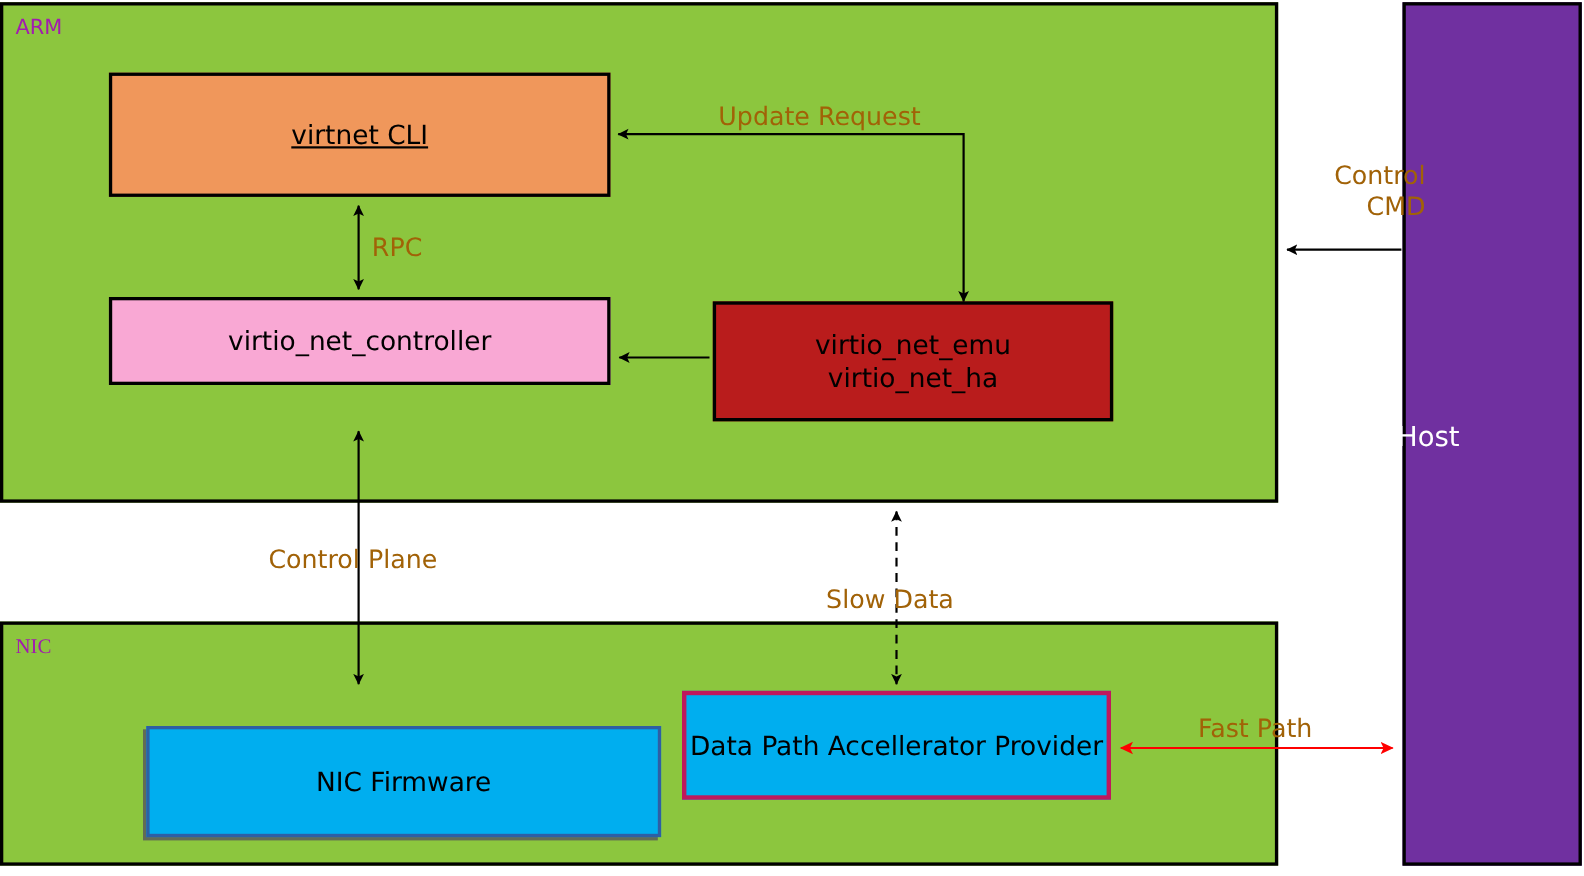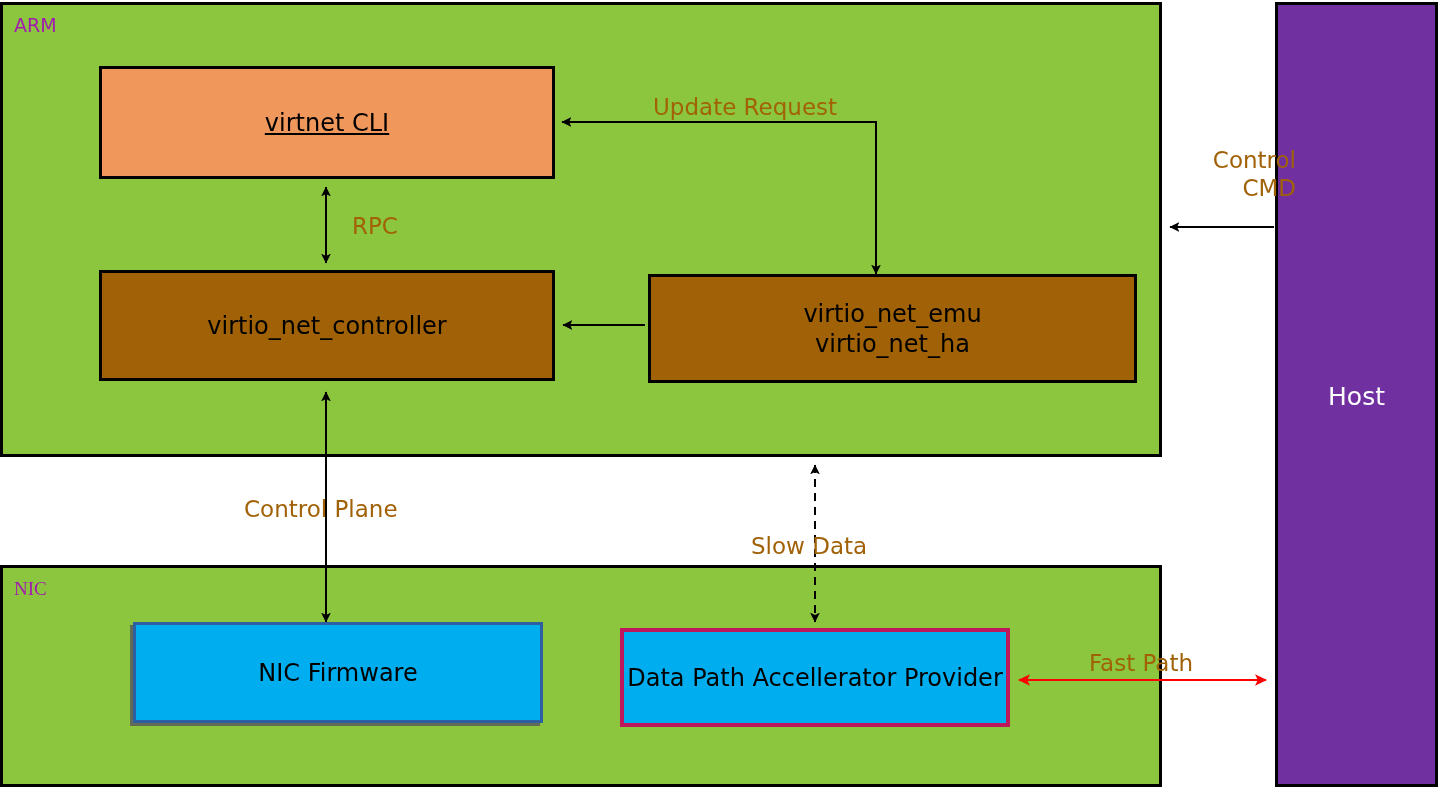--- a/index.html
+++ b/index.html
@@ -50,21 +50,21 @@
     font-size: 19px;
     color: #a21caf;
     line-height: 1;
     white-space: nowrap;
   }
   .zone-label-arm { left: 14px; top: 16px; }
   .zone-label-nic { left: 14px; top: 579px; font-family: Liberation Serif, serif; }
 
   .host-label {
     position: absolute;
-    left: 1275px;
+    left: 1217px;
     top: 382px;
     width: 163px;
     text-align: center;
     font-size: 25px;
     color: #ffffff;
     white-space: nowrap;
   }
 
   .node {
     position: absolute;
@@ -84,37 +84,37 @@
     height: 113px;
     background: #F4A460;
     background: #F0975B;
     border: 3px solid #000000;
     text-decoration: underline;
   }
   .node-ctrl {
     left: 99px;
     top: 270px;
     width: 456px;
-    height: 111px;
-    background: #a16207;
+    height: 80px;
+    background: #f9a8d4;
     border: 3px solid #000000;
     justify-content: center;
   }
   .node-emu {
     left: 648px;
     top: 274px;
-    width: 489px;
+    width: 364px;
     height: 109px;
-    background: #a16207;
+    background: #b91c1c;
     border: 3px solid #000000;
   }
   .node-fw {
     left: 133px;
-    top: 622px;
-    width: 410px;
+    top: 660px;
+    width: 468px;
     height: 101px;
     background: #00AEEF;
     border: 3px solid #2E5FA3;
     box-shadow: -3px 3px 0 0 rgba(90,90,90,0.85);
   }
   .node-dpa {
     left: 620px;
     top: 628px;
     width: 390px;
     height: 99px;
@@ -124,21 +124,21 @@
 
   .edge-label {
     position: absolute;
     font-size: 23px;
     color: #a16207;
     line-height: 1.22;
     white-space: nowrap;
     text-align: center;
   }
   .lbl-update   { left: 653px; top: 93px; }
-  .lbl-rpc      { left: 352px; top: 212px; }
+  .lbl-rpc      { left: 338px; top: 212px; }
   .lbl-ctrlcmd  { left: 1176px; top: 146px; text-align: right; width: 92px; margin-left: 28px; }
   .lbl-ctrlplane{ left: 244px; top: 495px; }
   .lbl-slowpath { left: 751px; top: 532px; }
   .lbl-fastpath { left: 1089px; top: 649px; }
 
   svg.wires {
     position: absolute;
     left: 0;
     top: 0;
     width: 1440px;

